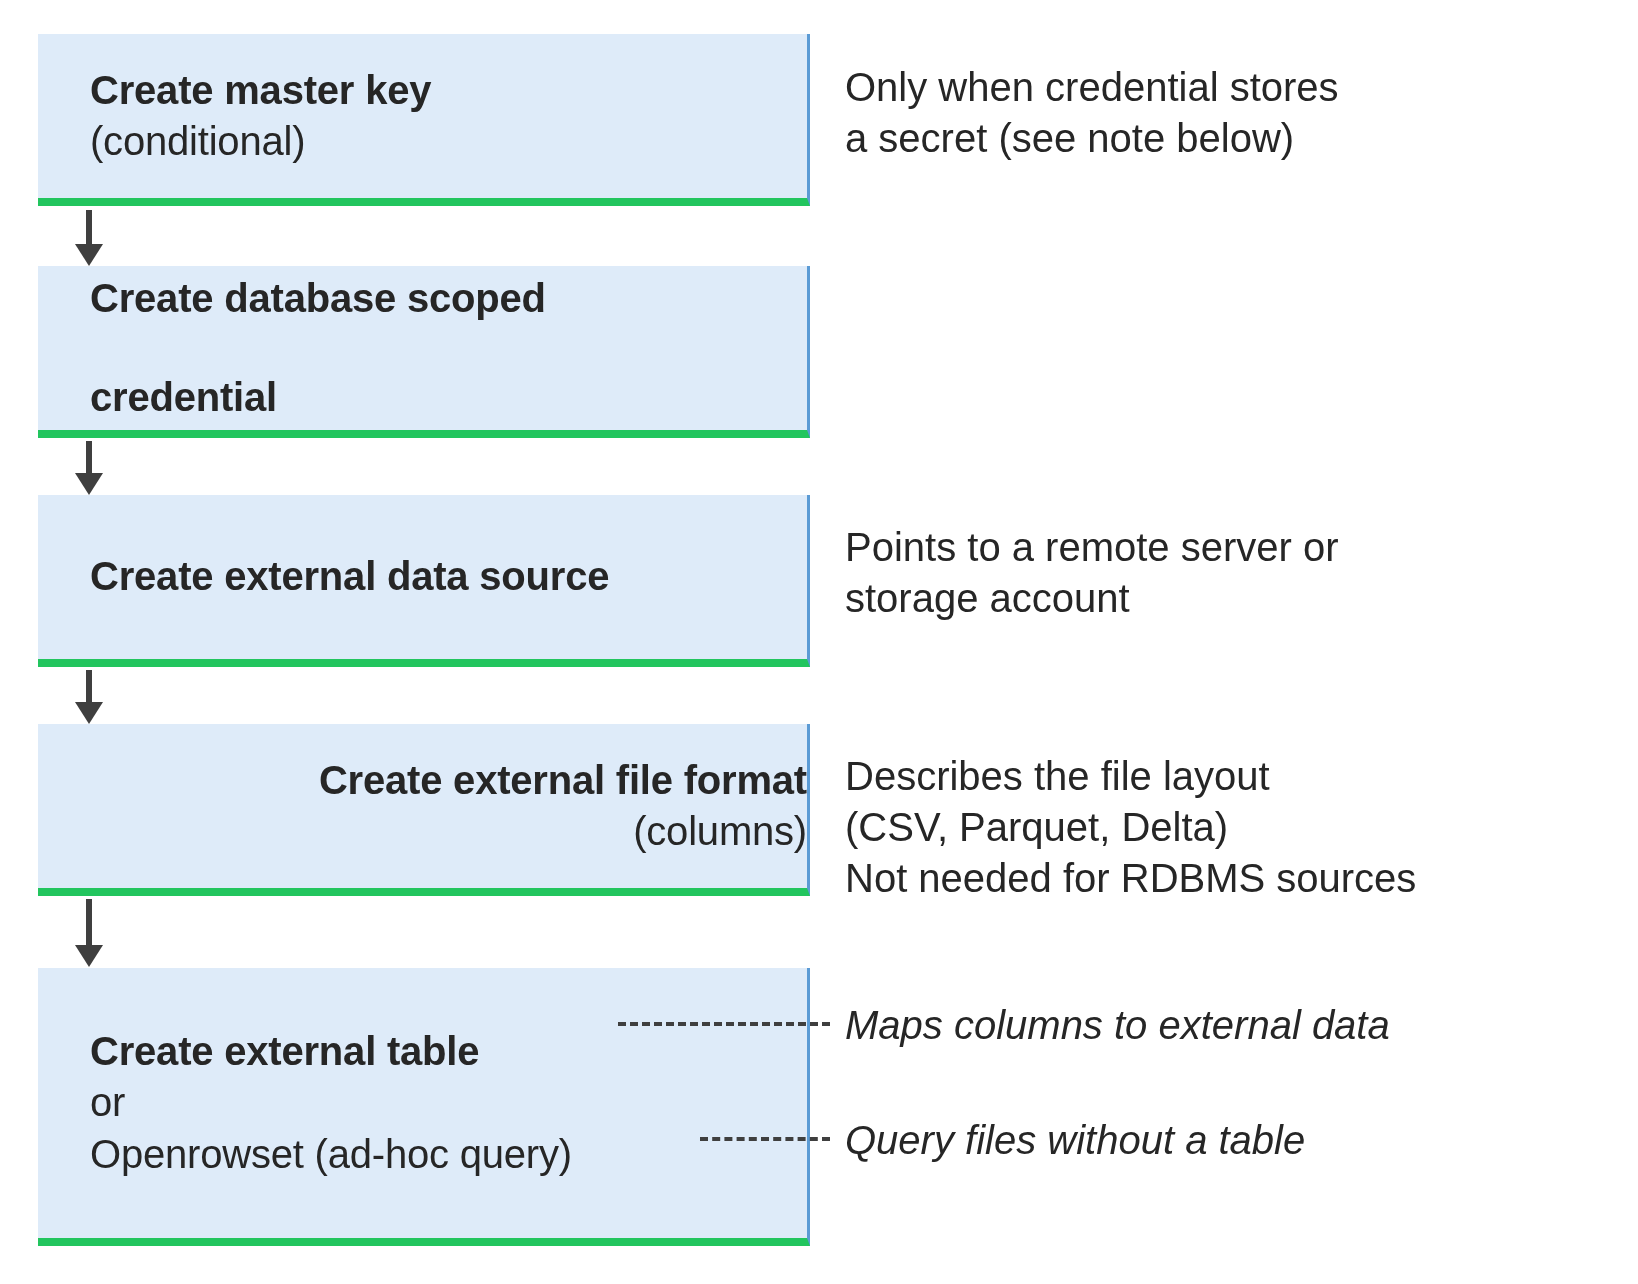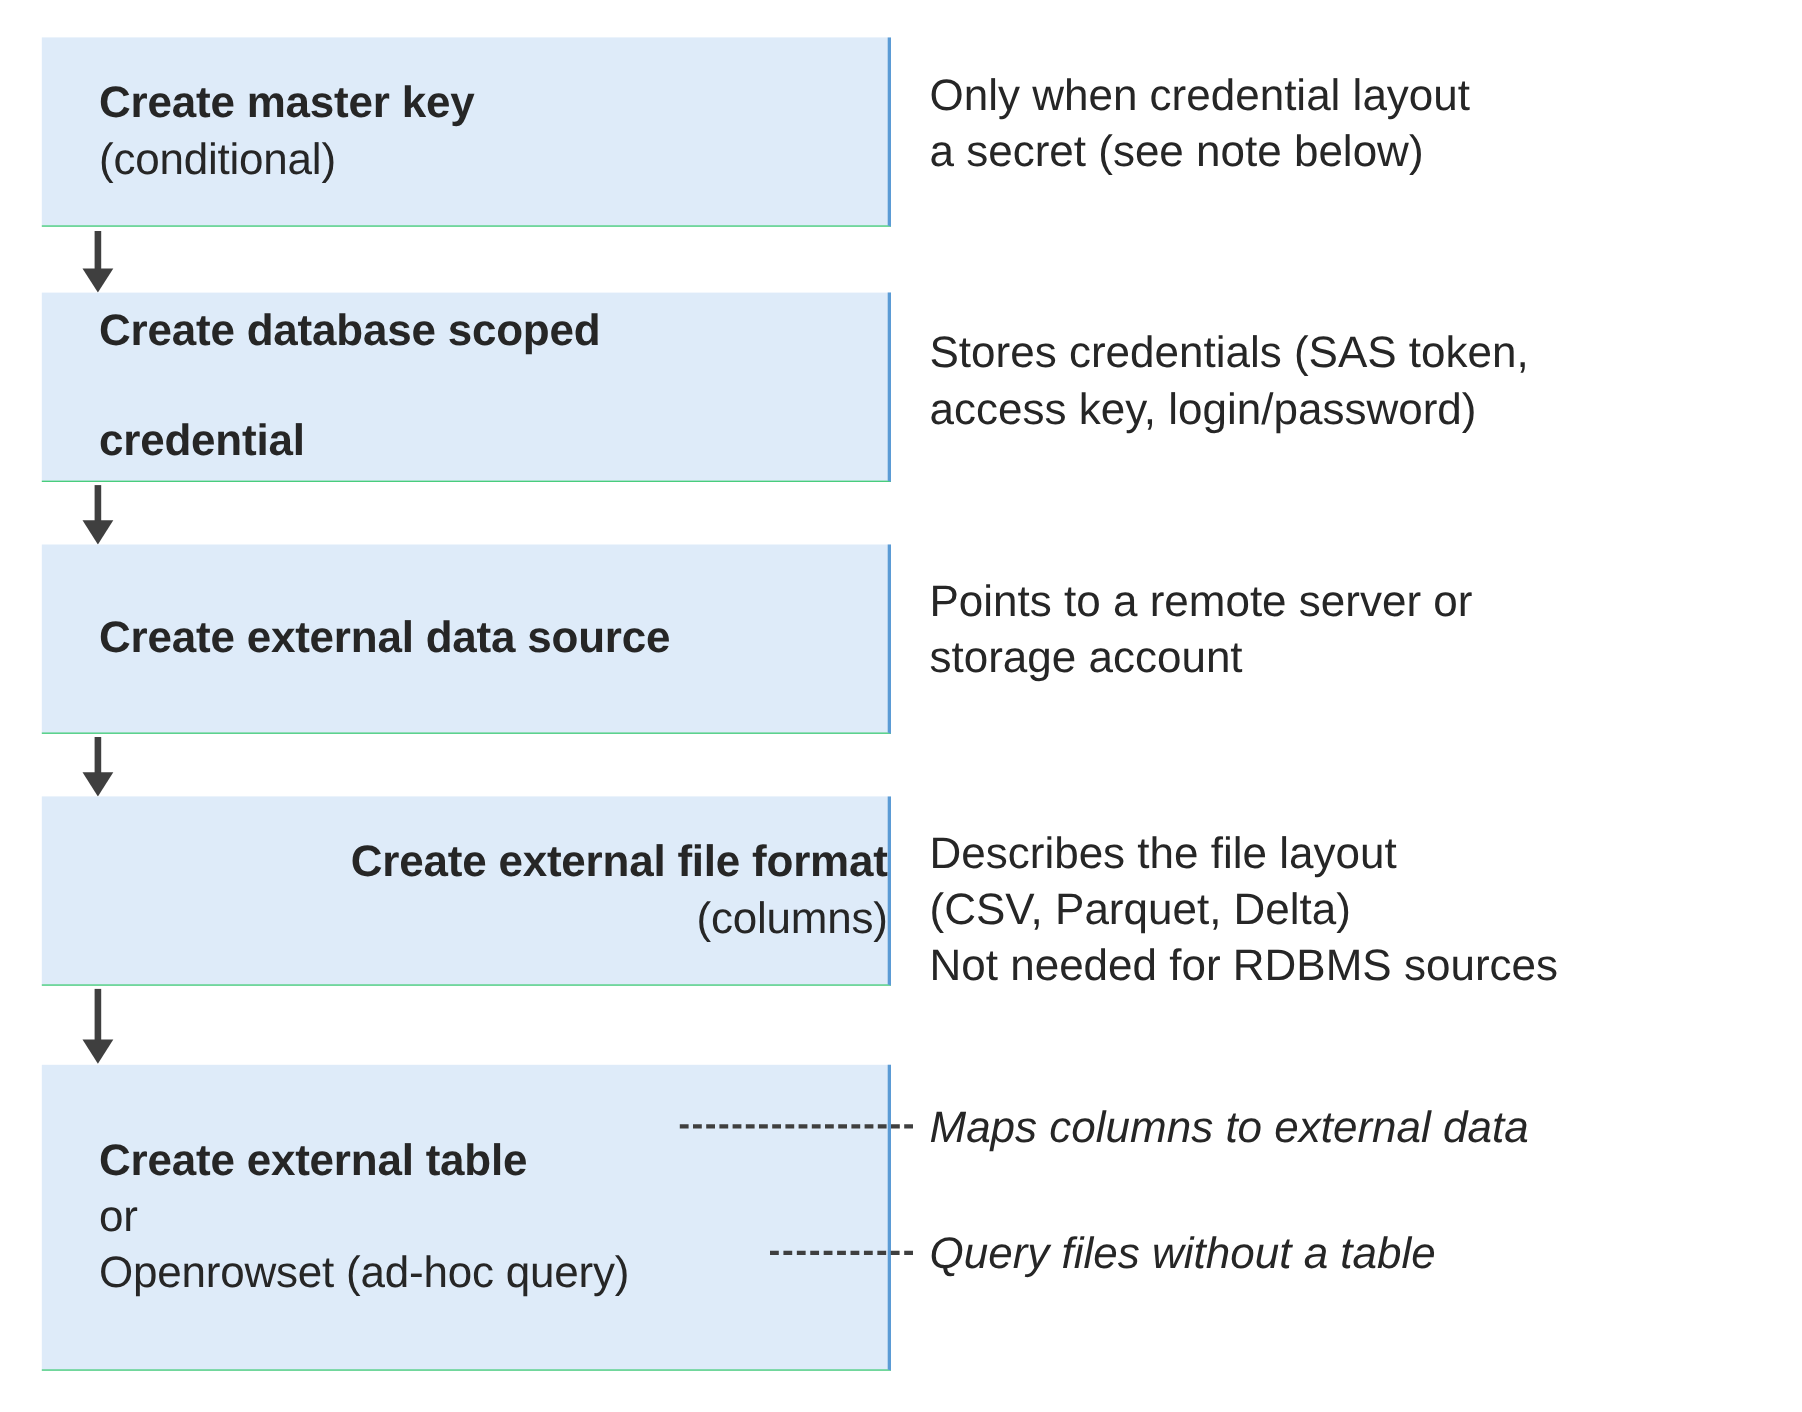--- a/index.html
+++ b/index.html
@@ -22,21 +22,21 @@
     height: 1284px;
   }
 
   
   .flow-box {
     position: absolute;
     left: 38px;
     width: 772px;
     background: #deebf9;
     border-right: 3px solid #5b9bd5;
-    border-bottom: 1px solid #22c55e;
+    border-bottom: 8px solid #22c55e;
     box-sizing: border-box;
     display: flex;
     flex-direction: column;
     justify-content: center;
   }
 
   .box-line {
     padding-left: 52px;
     font-size: 40px;
     line-height: 1.28;
@@ -121,33 +121,29 @@
 </head>
 <body>
 
 <div id="diagram">
 
   <div class="flow-box" id="box-master-key">
     <div class="box-line bold">Create master key</div>
     <div class="box-line normal">(conditional)</div>
   </div>
   <div class="note" id="note-master-key">
-    <div>Only when credential layout</div>
+    <div>Only when credential stores</div>
     <div>a secret (see note below)</div>
   </div>
 
   <div class="arrow" id="arrow-1"></div>
 
   <div class="flow-box" id="box-scoped-cred">
     <div class="box-line bold">Create database scoped</div>
     <div class="box-line bold">credential</div>
-  </div>
-  <div class="note" id="note-scoped-cred">
-    <div>Stores credentials (SAS token,</div>
-    <div>access key, login/password)</div>
   </div>
 
   <div class="arrow" id="arrow-2"></div>
 
   <div class="flow-box" id="box-data-source">
     <div class="box-line bold">Create external data source</div>
   </div>
   <div class="note" id="note-data-source">
     <div>Points to a remote server or</div>
     <div>storage account</div>

